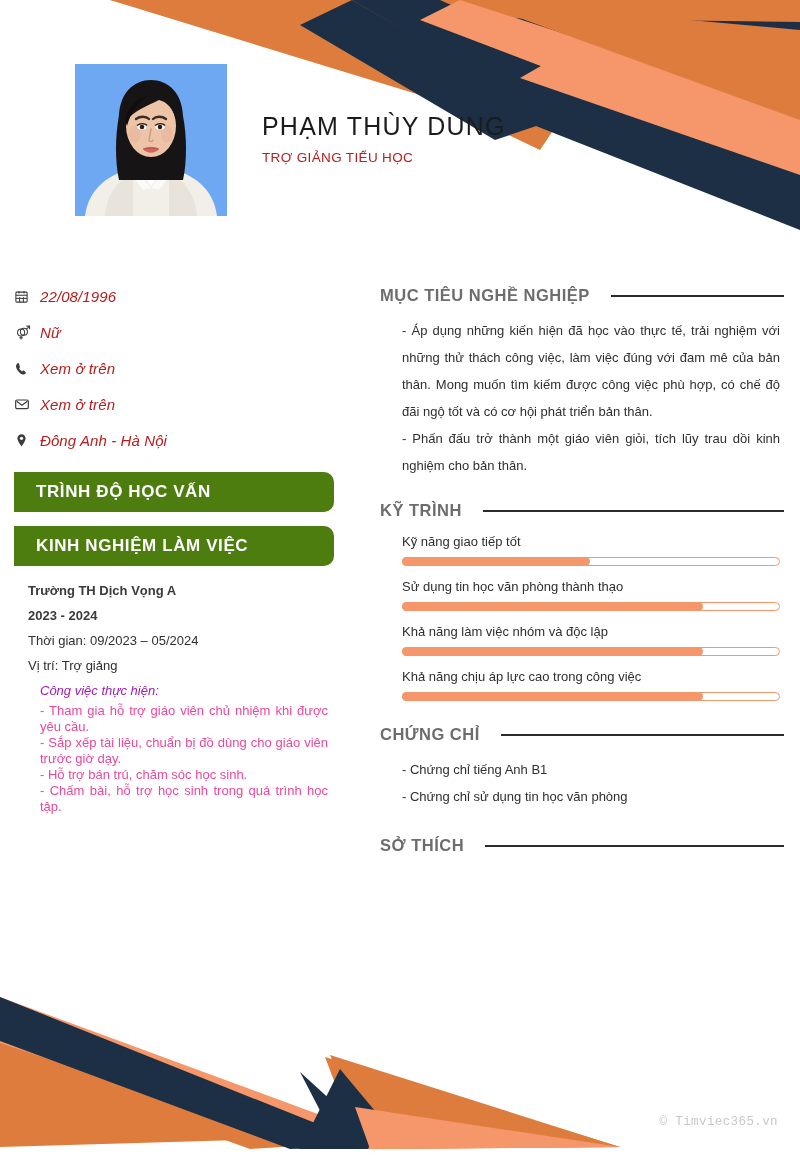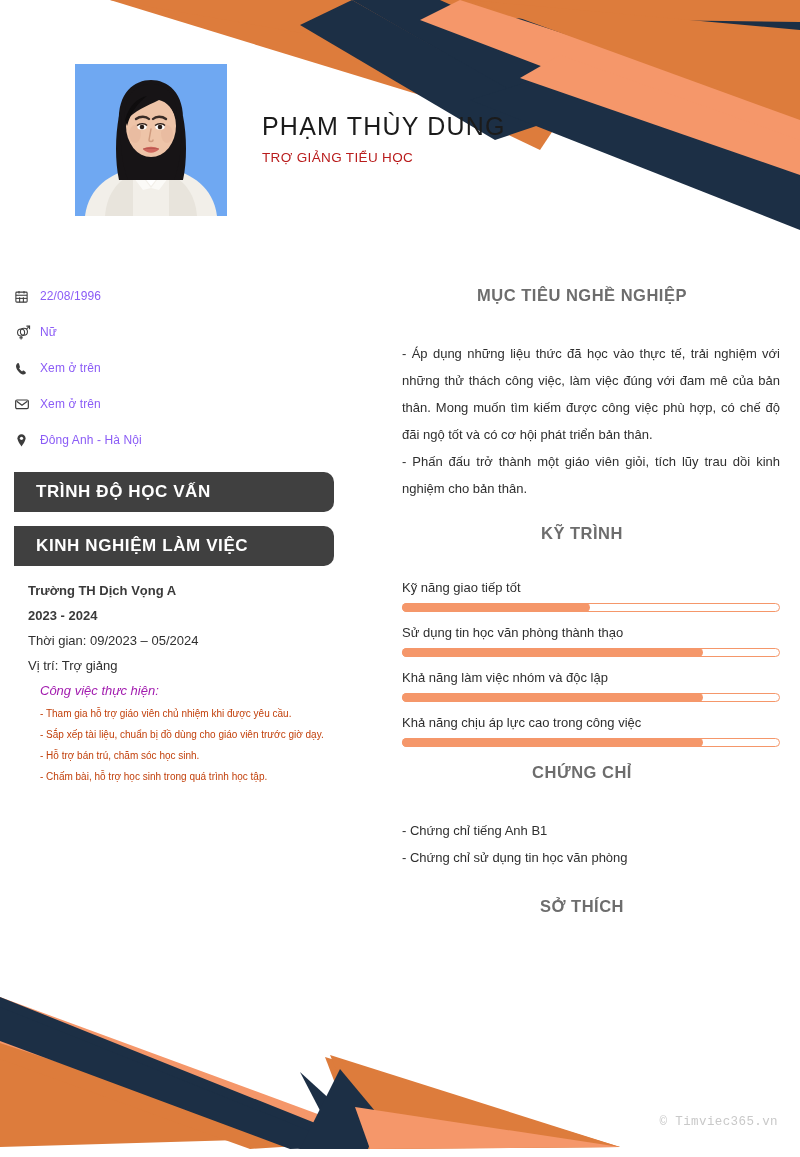--- a/index.html
+++ b/index.html
@@ -90,31 +90,32 @@
   .contact-ico {
     width: 26px;
     flex: 0 0 26px;
     display: flex;
     align-items: center;
     justify-content: flex-start;
     color: #3c3c3c;
   }
   .contact-ico svg { display: block; }
   .contact-txt {
-    font-size: 12px;
-    color: #8b5cf6;
+    font-size: 15px;
+    color: #b91c1c;
     letter-spacing: 0.1px;
+    font-style: italic;
   }
 
   
   .pill {
     margin-top: 14px;
     height: 40px;
     width: 320px;
-    background: #404040;
+    background: #4d7c0f;
     border-radius: 0 10px 10px 0;
     display: flex;
     align-items: center;
     padding-left: 22px;
     box-sizing: border-box;
   }
   .pill-text {
     color: #ffffff;
     font-size: 17px;
     font-weight: bold;
@@ -129,34 +130,33 @@
   }
   .left-line.bold { font-weight: bold; color: #3a3a3a; }
   .left-sub {
     font-size: 13px;
     line-height: 25px;
     color: #a21caf;
     padding-left: 12px;
     font-style: italic;
   }
   .left-bullet {
-    font-size: 10px;
-    line-height: 21px;
-    color: #c2410c;
+    font-size: 13px;
+    line-height: 16px;
+    color: #ec4899;
     padding-left: 12px;
     text-align: justify;
     padding-right: 4px;
   }
 
   
   .sec-head {
     display: flex;
     align-items: center;
     gap: 21px;
-    flex-direction: column;
   }
   .sec-head-text {
     font-size: 16.5px;
     font-weight: bold;
     color: #6d6d6d;
     letter-spacing: 0.5px;
     white-space: nowrap;
   }
   .sec-rule {
     flex: 1 1 auto;
@@ -367,21 +367,21 @@
   </div>
 </div>
 
 <div class="col-right">
 
   <div class="sec-head">
     <span class="sec-head-text">MỤC TIÊU NGHỀ NGHIỆP</span>
     <span class="sec-rule"></span>
   </div>
   <div class="right-body">
-    <div class="right-para">- Áp dụng những liệu thức đã học vào thực tế, trải nghiệm với những thử thách công việc, làm việc đúng với đam mê của bản thân. Mong muốn tìm kiếm được công việc phù hợp, có chế độ đãi ngộ tốt và có cơ hội phát triển bản thân.</div>
+    <div class="right-para">- Áp dụng những kiến hiện đã học vào thực tế, trải nghiệm với những thử thách công việc, làm việc đúng với đam mê của bản thân. Mong muốn tìm kiếm được công việc phù hợp, có chế độ đãi ngộ tốt và có cơ hội phát triển bản thân.</div>
     <div class="right-para">- Phấn đấu trở thành một giáo viên giỏi, tích lũy trau dồi kinh nghiệm cho bản thân.</div>
   </div>
 
   <div class="sec-head" style="margin-top:22px">
     <span class="sec-head-text">KỸ TRÌNH</span>
     <span class="sec-rule"></span>
   </div>
   <div class="skills-wrap">
 
     <div class="skill">
@@ -407,21 +407,21 @@
 
     <div class="skill">
       <div class="skill-name">Khả năng chịu áp lực cao trong công việc</div>
       <div class="skill-track">
         <div class="skill-fill" style="width: 80%;"></div>
       </div>
     </div>
 
   </div>
 
-  <div class="sec-head" style="margin-top:16px">
+  <div class="sec-head" style="margin-top:24px">
     <span class="sec-head-text">CHỨNG CHỈ</span>
     <span class="sec-rule"></span>
   </div>
   <div class="right-body">
     <div class="right-item">- Chứng chỉ tiếng Anh B1</div>
     <div class="right-item">- Chứng chỉ sử dụng tin học văn phòng</div>
   </div>
 
   <div class="sec-head" style="margin-top:26px">
     <span class="sec-head-text">SỞ THÍCH</span>

